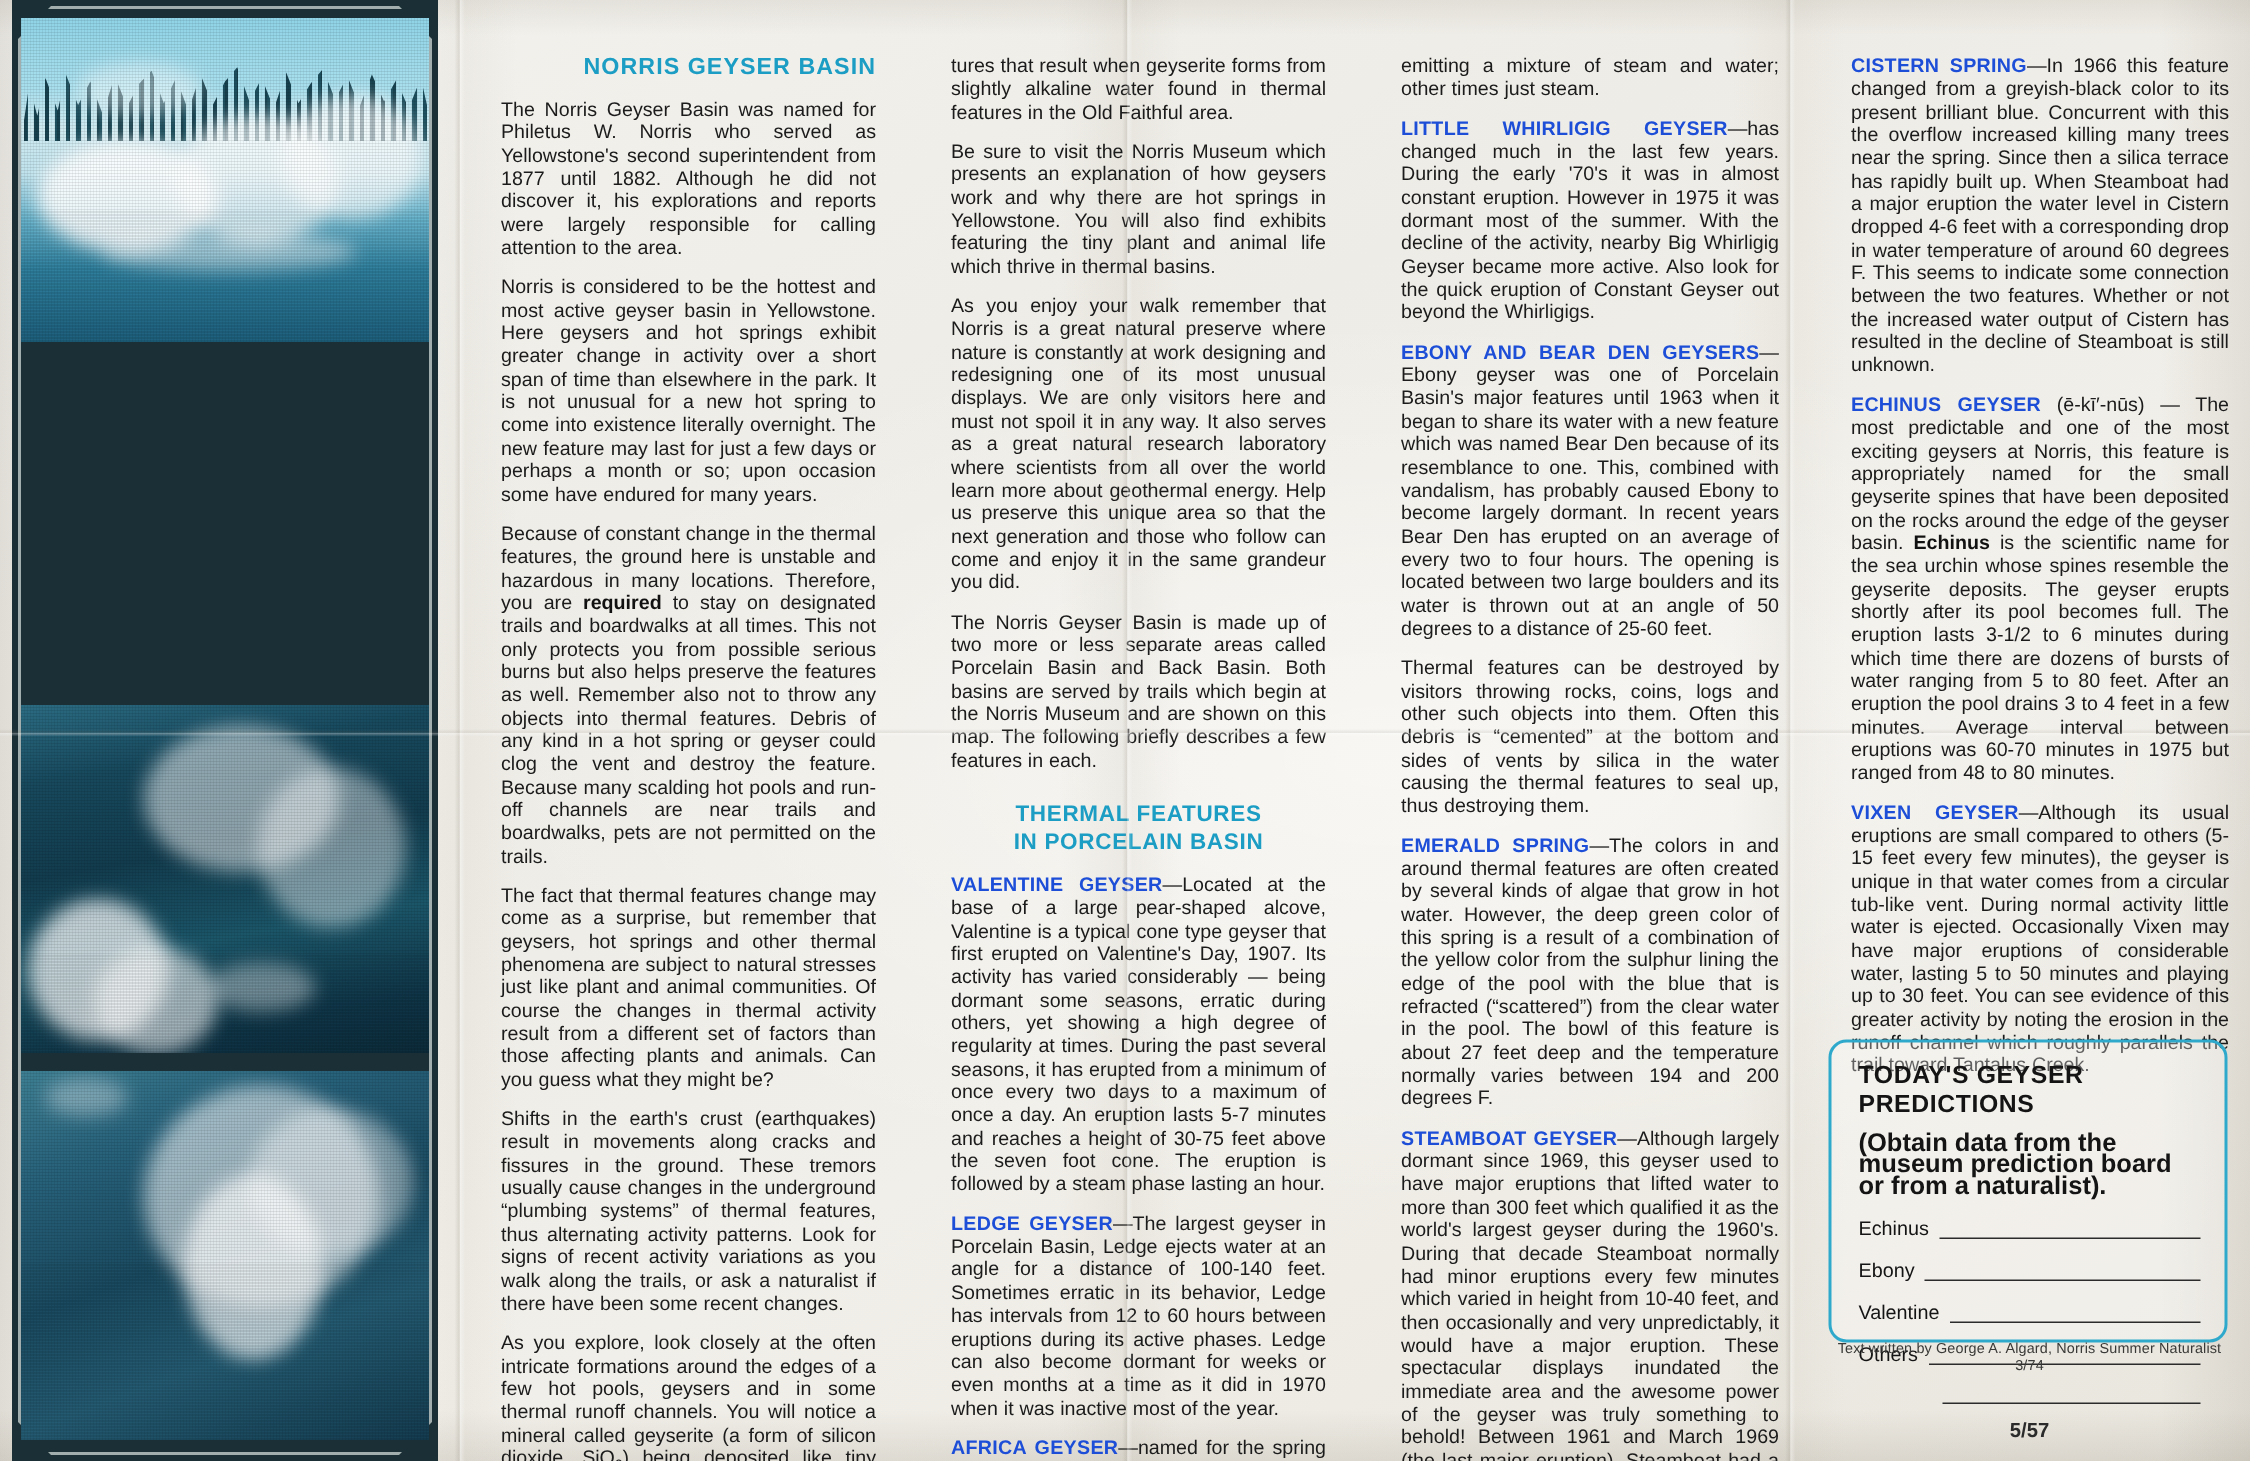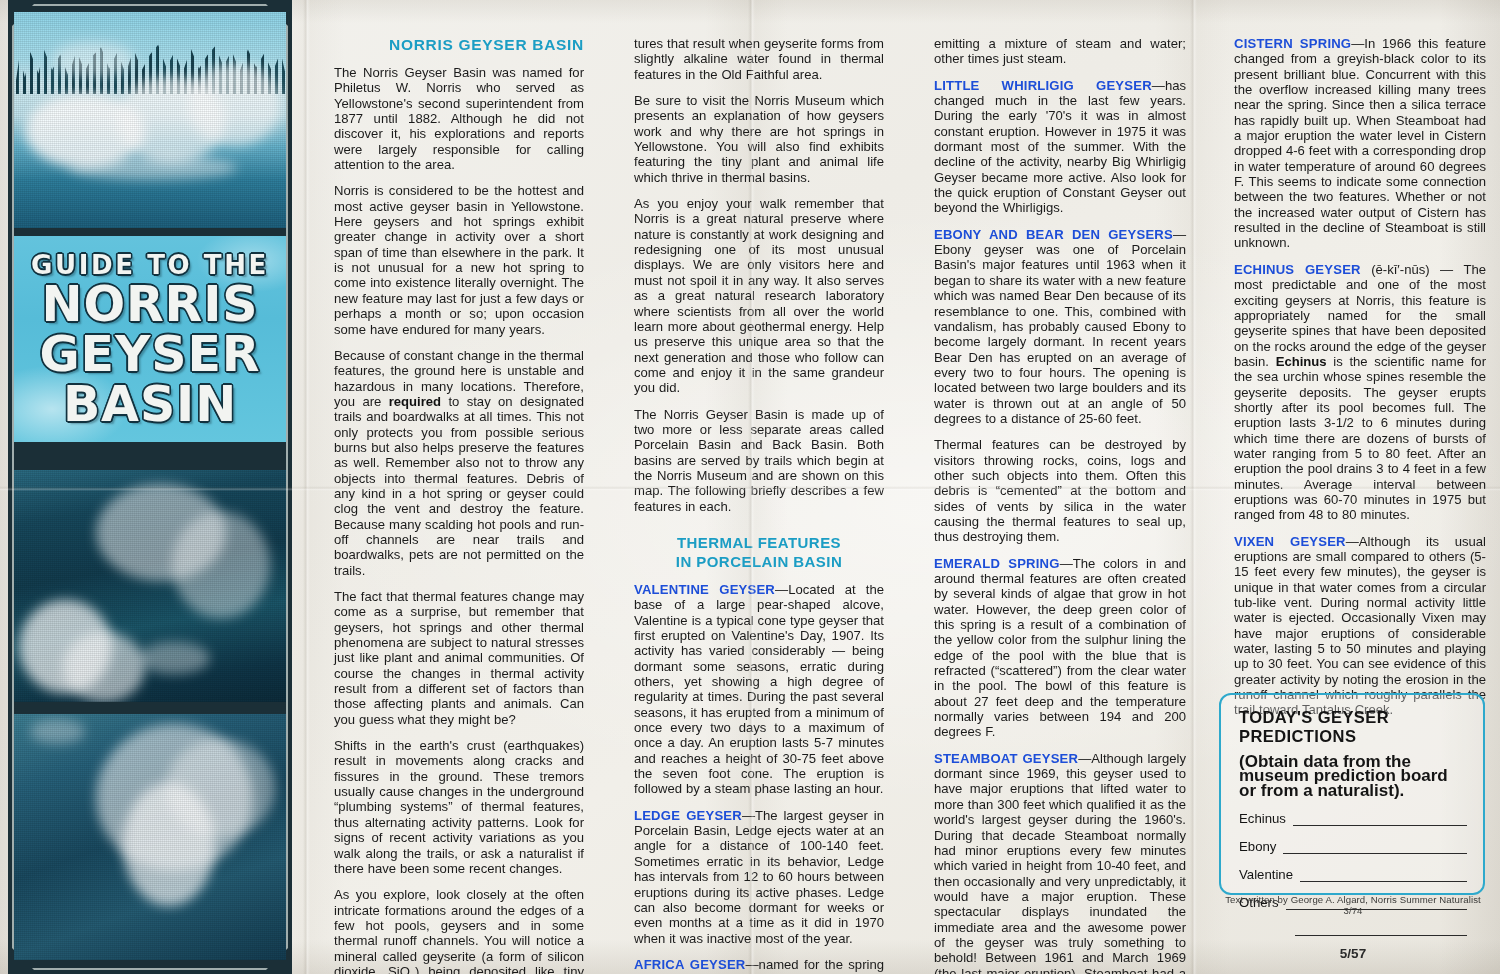--- a/index.html
+++ b/index.html
@@ -128,29 +128,20 @@
     <div class="photo" id="photo1">
       <div class="trees"></div>
       <div class="steam" style="left:4%;top:38%;width:44%;height:34%;"></div>
       <div class="steam" style="left:38%;top:30%;width:40%;height:40%;opacity:.8;"></div>
       <div class="steam" style="left:64%;top:24%;width:34%;height:38%;opacity:.75;"></div>
       <div class="steam" style="left:14%;top:14%;width:30%;height:16%;opacity:.5;"></div>
       <div class="steam" style="left:20%;top:66%;width:62%;height:12%;opacity:.55;"></div>
       <div class="ph-grain"></div>
     </div>
 
-    <div class="coverband">
-      <div class="wash"></div>
-      <div class="covertitle">
-        <div class="ct-1">GUIDE TO THE</div>
-        <div class="ct-2">NORRIS</div>
-        <div class="ct-3">GEYSER</div>
-        <div class="ct-4">BASIN</div>
-      </div>
-    </div>
 
     <div class="photo" id="photo3">
       <div class="steam" style="left:30%;top:6%;width:48%;height:42%;opacity:.6;"></div>
       <div class="steam" style="left:58%;top:18%;width:36%;height:46%;opacity:.5;"></div>
       <div class="steam" style="left:2%;top:56%;width:34%;height:40%;opacity:.85;"></div>
       <div class="steam" style="left:18%;top:70%;width:30%;height:30%;opacity:.7;"></div>
       <div class="steam" style="left:46%;top:74%;width:26%;height:14%;opacity:.45;"></div>
       <div class="ph-grain"></div>
     </div>
 

